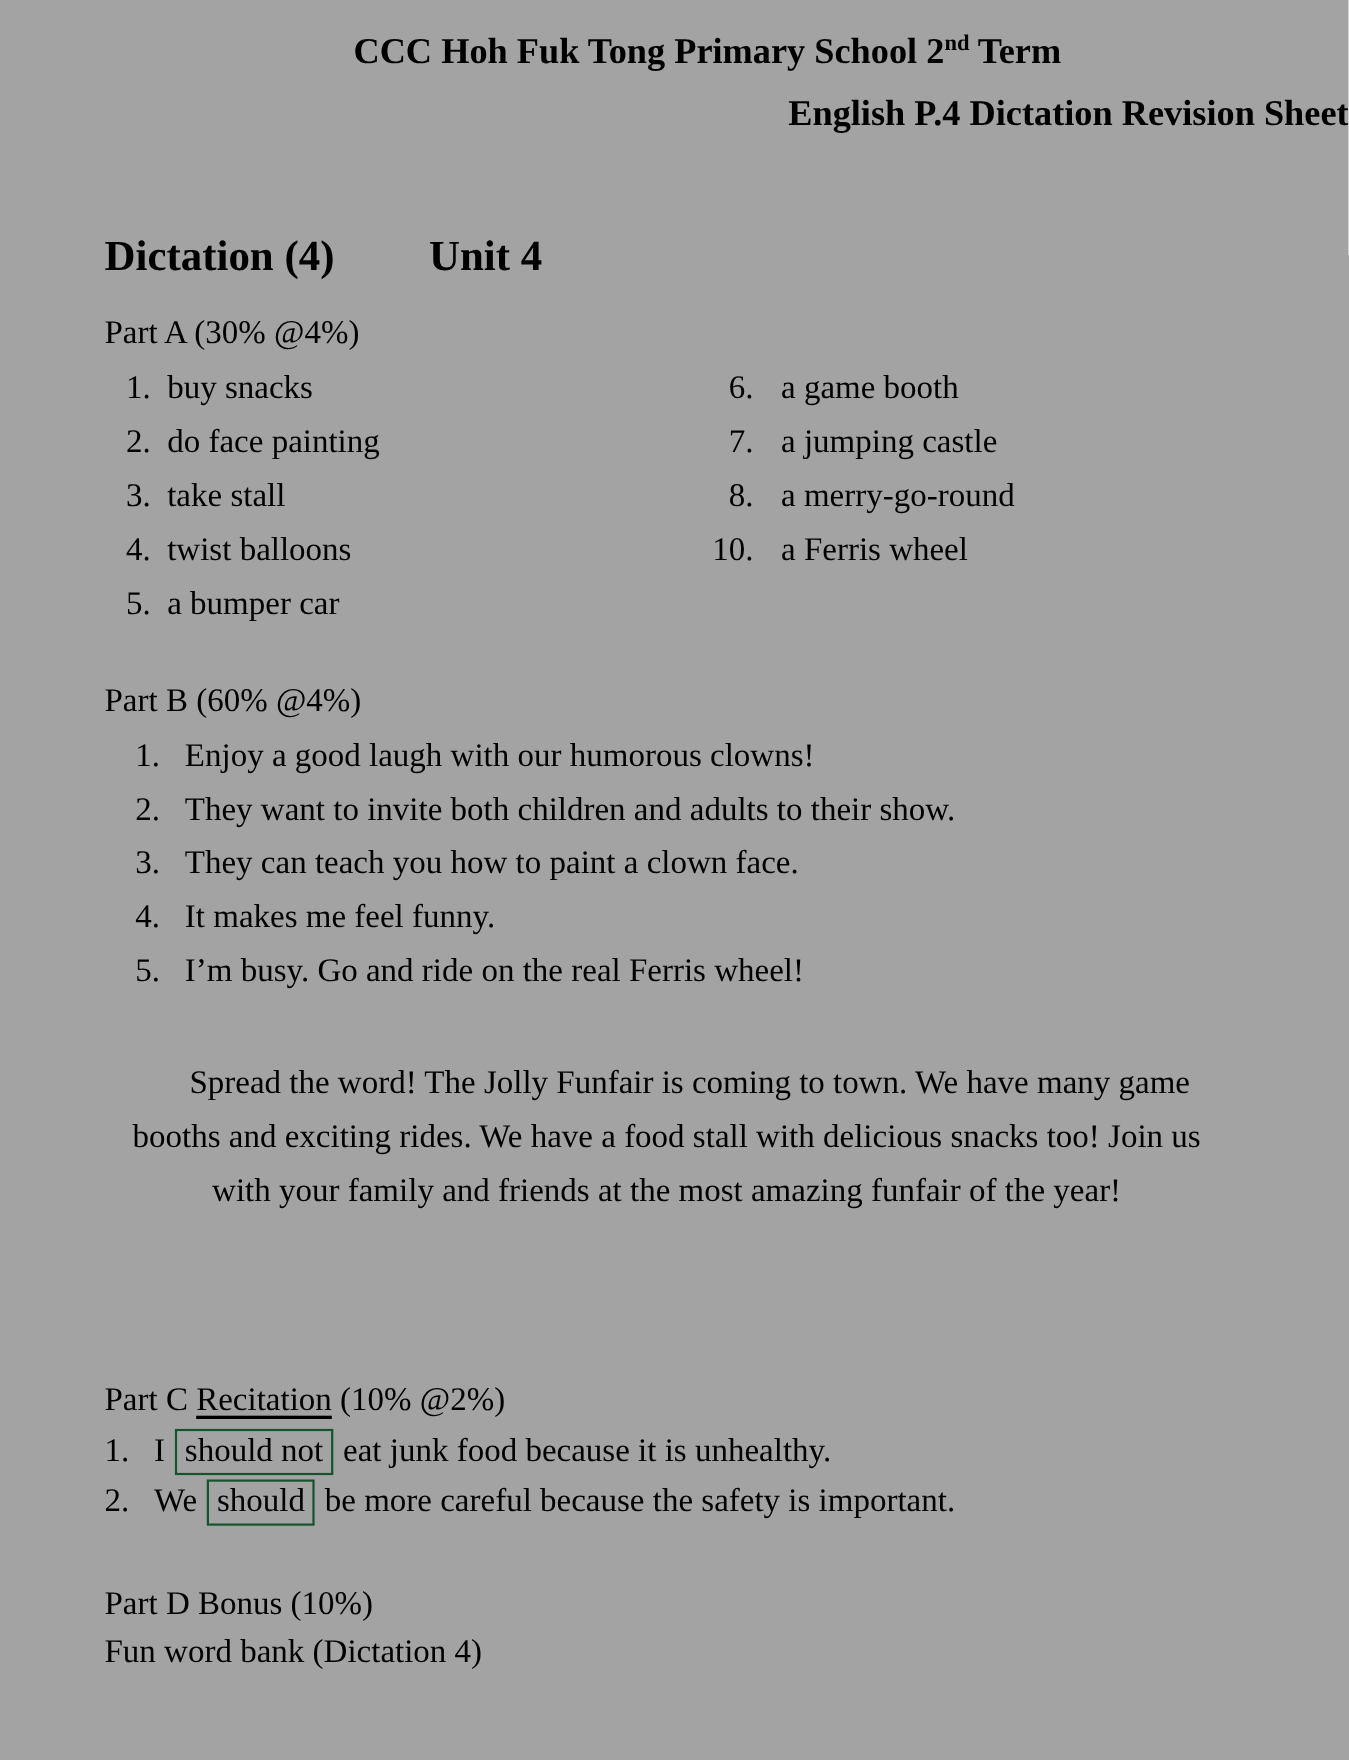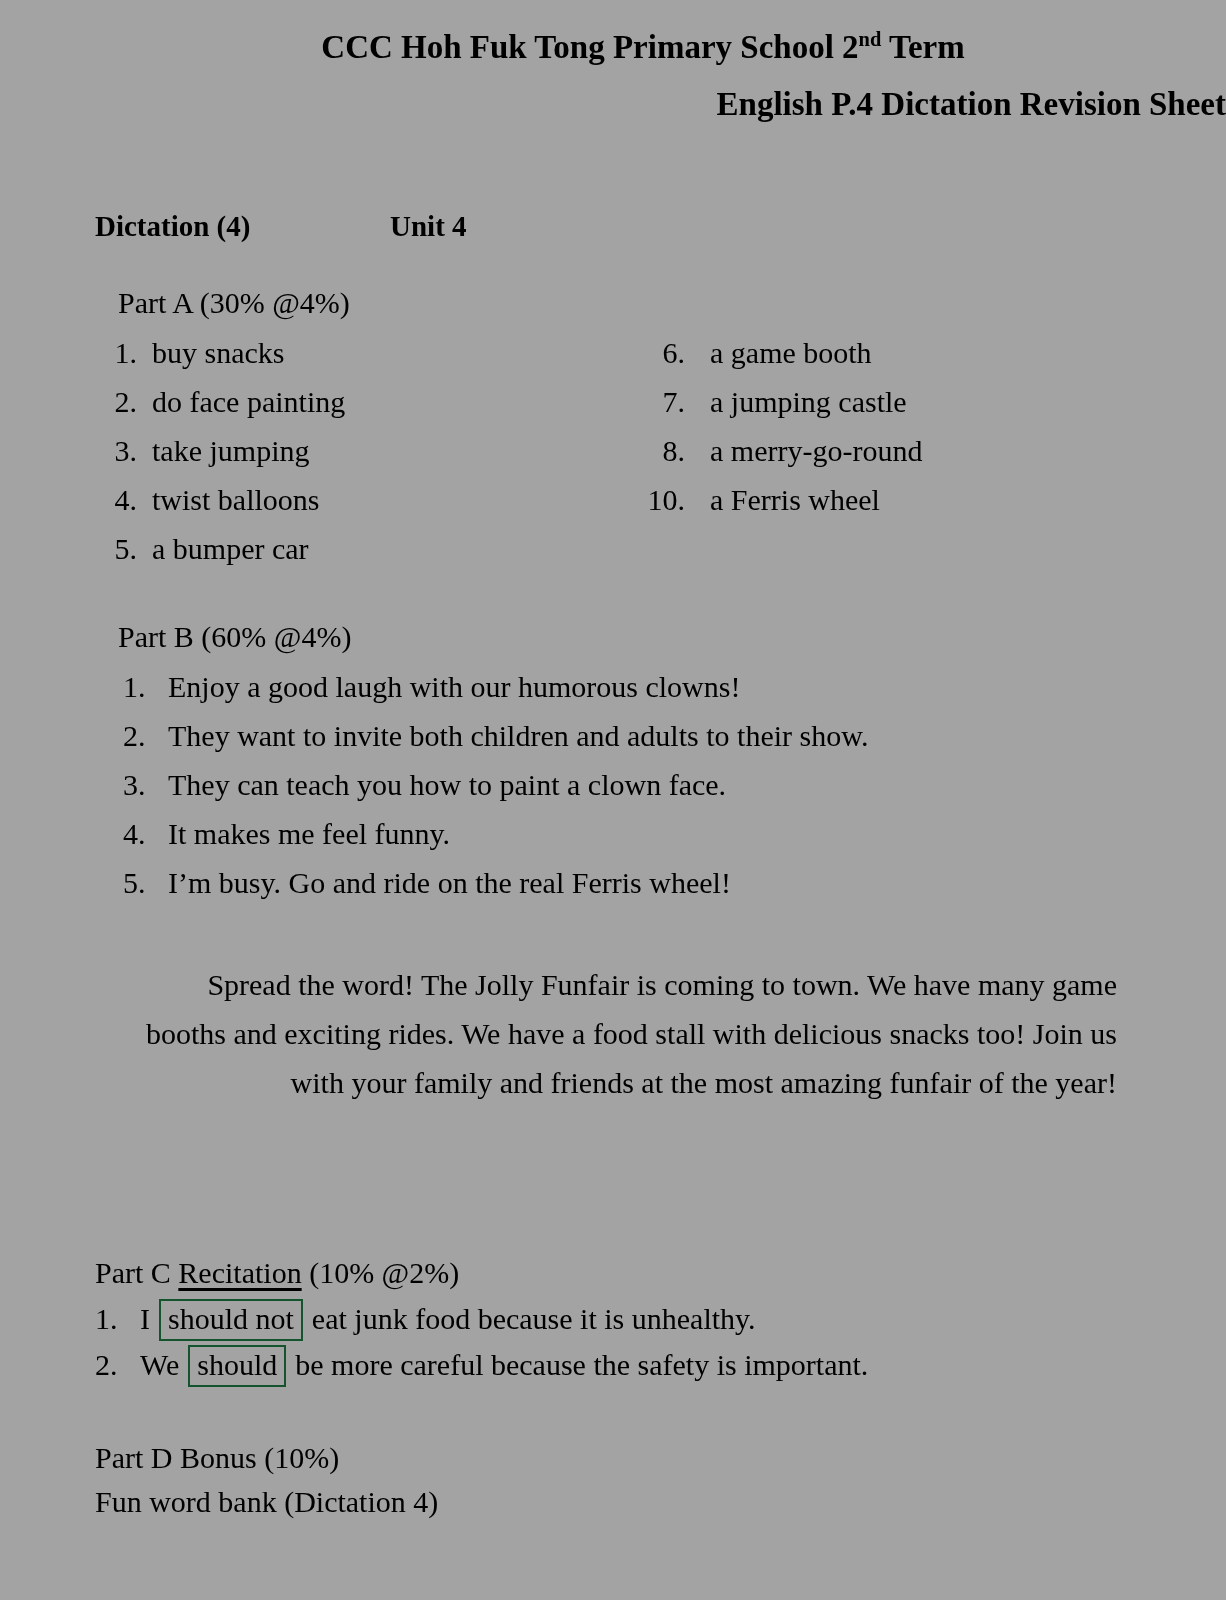--- a/index.html
+++ b/index.html
@@ -18,36 +18,36 @@
   .title {
     left: 0; width: 100%;
     text-align: center;
     padding-left: 60px;
     font-weight: bold;
     font-size: 33px;
     line-height: 42px;
     white-space: nowrap;
   }
   .title sup { font-size: 0.62em; line-height: 0; }
-  .subhead-row { left: 95px; top: 210px; font-weight: bold; font-size: 29px; white-space: nowrap; }
+  .subhead-row { left: 95px; top: 210px; font-weight: bold; font-size: 39px; white-space: nowrap; }
   .subhead-row .dict { display: inline-block; width: 295px; }
-  .part-heading { left: 95px; font-size: 30px; white-space: nowrap; margin-left: 23px; }
+  .part-heading { left: 95px; font-size: 30px; white-space: nowrap; }
   .pa-list { left: 95px; width: 1040px; display: flex; }
   .pa-col { width: 510px; }
   .pa-row { line-height: 49px; white-space: nowrap; }
   .pa-num-l { display: inline-block; width: 42px; text-align: right; margin-right: 15px; }
   .pa-num-r { display: inline-block; width: 80px; text-align: right; margin-right: 25px; }
   .pb-list { left: 95px; width: 1060px; margin-left: 28px; }
   .pb-row { line-height: 49px; white-space: nowrap; }
   .pb-num { display: inline-block; width: 45px; }
   .para {
     left: 95px; width: 1022px;
     line-height: 49px;
     text-indent: 42px;
-    text-align: right;
+    text-align: center;
   }
   .pc-heading { left: 95px; font-size: 30px; white-space: nowrap; }
   .pc-underline { text-decoration: underline; text-underline-offset: 5px; }
   .pc-items { left: 95px; width: 1060px; }
   .pc-row { line-height: 46px; white-space: nowrap; }
   .pc-num { display: inline-block; width: 45px; }
   .boxed {
     display: inline-block;
     border: 2px solid #14532d;
     padding: 1px 7px 3px 7px;
@@ -70,21 +70,21 @@
 
   <div class="abs subhead-row">
     <span class="dict">Dictation (4)</span><span>Unit 4</span>
   </div>
 
   <div class="abs part-heading" style="top:286px;">Part A (30% @4%)</div>
   <div class="abs pa-list" style="top:328px;">
     <div class="pa-col">
       <div class="pa-row"><span class="pa-num-l">1.</span><span>buy snacks</span></div>
       <div class="pa-row"><span class="pa-num-l">2.</span><span>do face painting</span></div>
-      <div class="pa-row"><span class="pa-num-l">3.</span><span>take jumping</span></div>
+      <div class="pa-row"><span class="pa-num-l">3.</span><span>take stall</span></div>
       <div class="pa-row"><span class="pa-num-l">4.</span><span>twist balloons</span></div>
       <div class="pa-row"><span class="pa-num-l">5.</span><span>a bumper car</span></div>
     </div>
     <div class="pa-col">
       <div class="pa-row"><span class="pa-num-r">6.</span><span>a game booth</span></div>
       <div class="pa-row"><span class="pa-num-r">7.</span><span>a jumping castle</span></div>
       <div class="pa-row"><span class="pa-num-r">8.</span><span>a merry-go-round</span></div>
       <div class="pa-row"><span class="pa-num-r">10.</span><span>a Ferris wheel</span></div>
     </div>
   </div>

